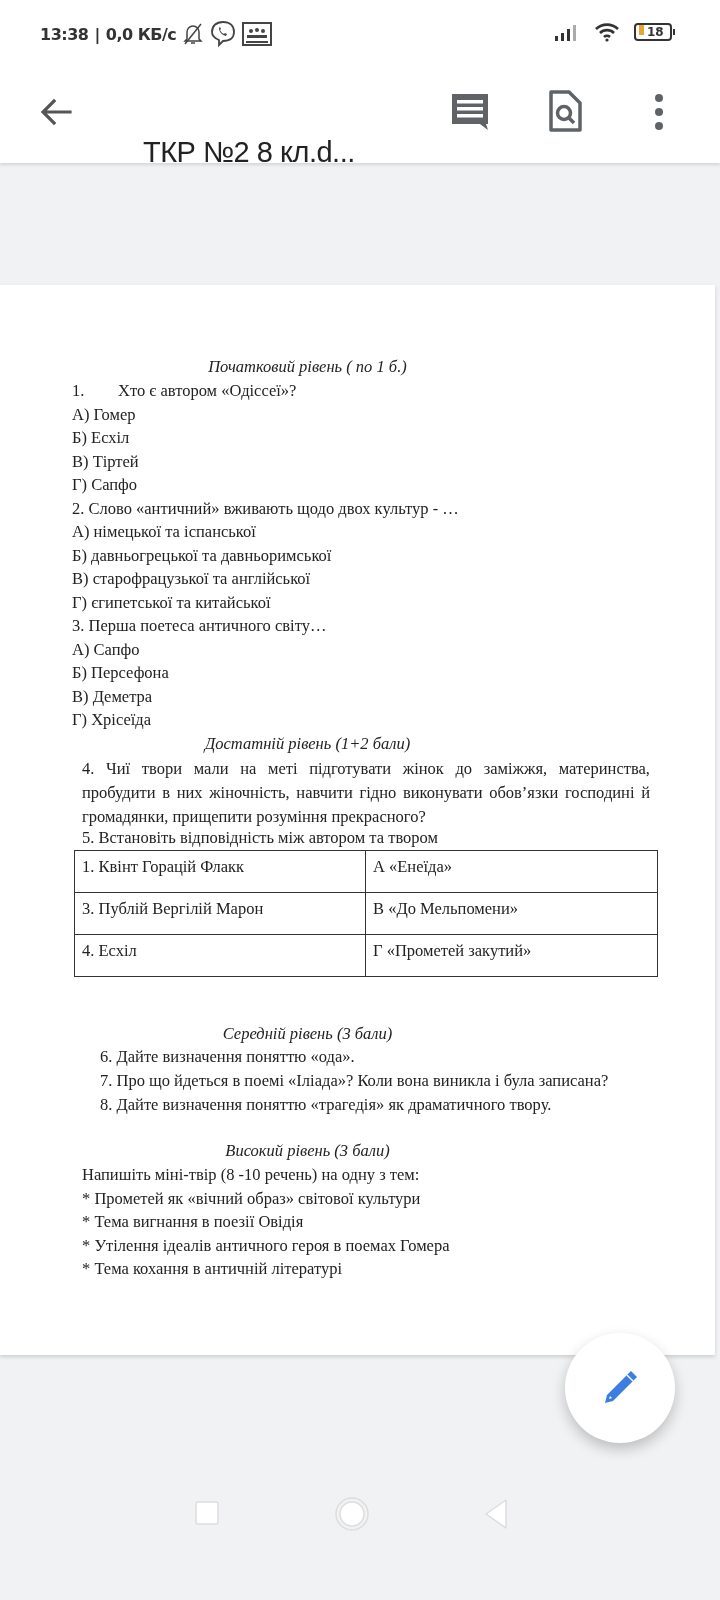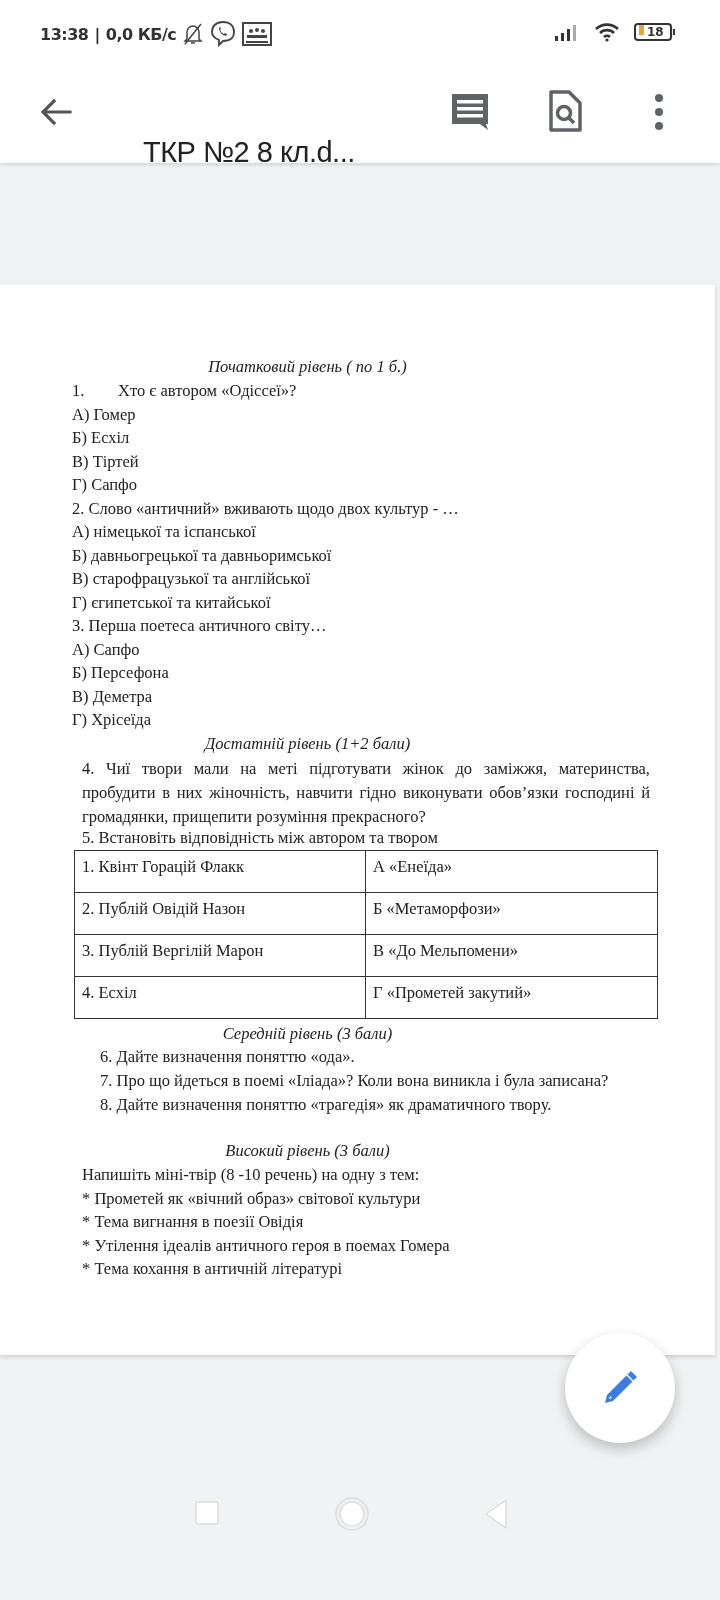--- a/index.html
+++ b/index.html
@@ -126,24 +126,20 @@
     <div class="line" style="left:82px; top:543px">5. Встановіть відповідність між автором та твором</div>
   </div>
 
   <table class="match">
     <tbody>
       <tr>
         <td>1. Квінт Горацій Флакк</td>
         <td>А «Енеїда»</td>
       </tr>
       <tr>
-        <td>2. Публій Овідій Назон</td>
-        <td>Б «Метаморфози»</td>
-      </tr>
-      <tr>
         <td>3. Публій Вергілій Марон</td>
         <td>В «До Мельпомени»</td>
       </tr>
       <tr>
         <td>4. Есхіл</td>
         <td>Г «Прометей закутий»</td>
       </tr>
     </tbody>
   </table>
 

